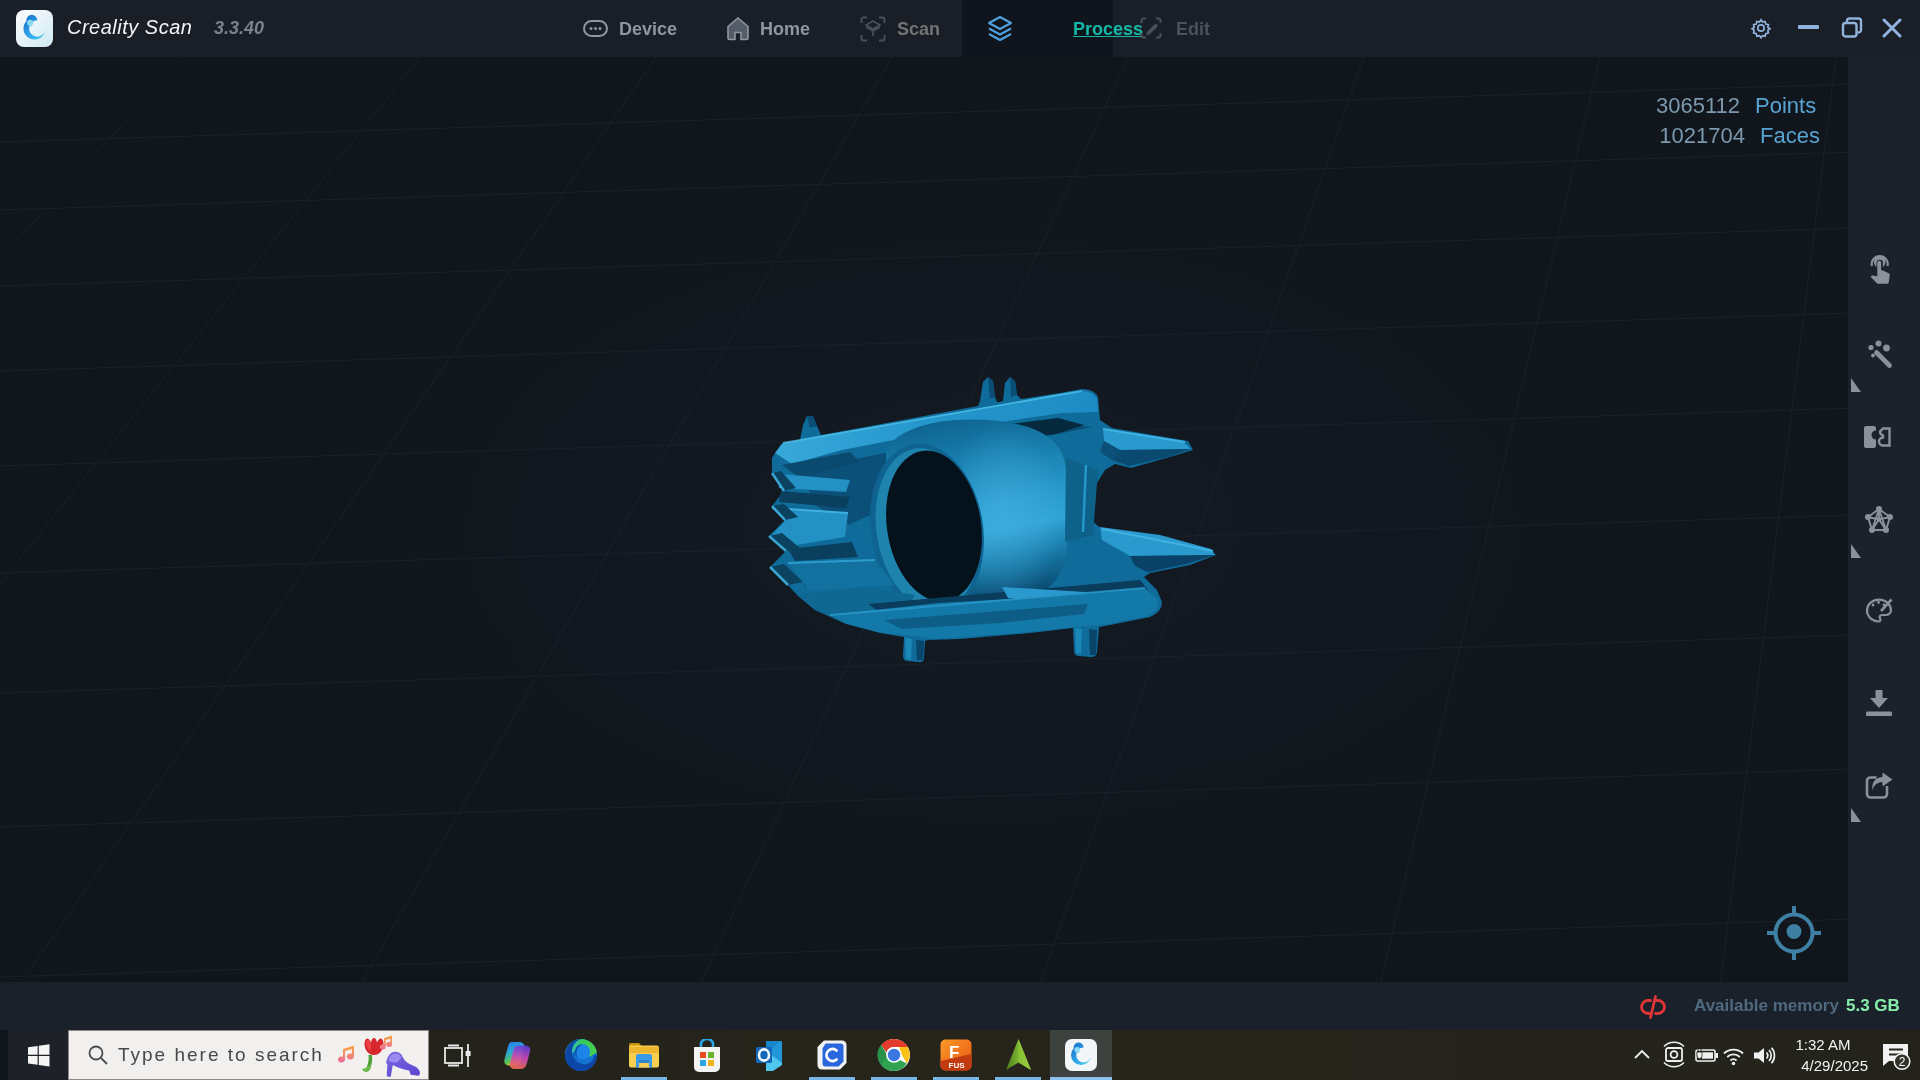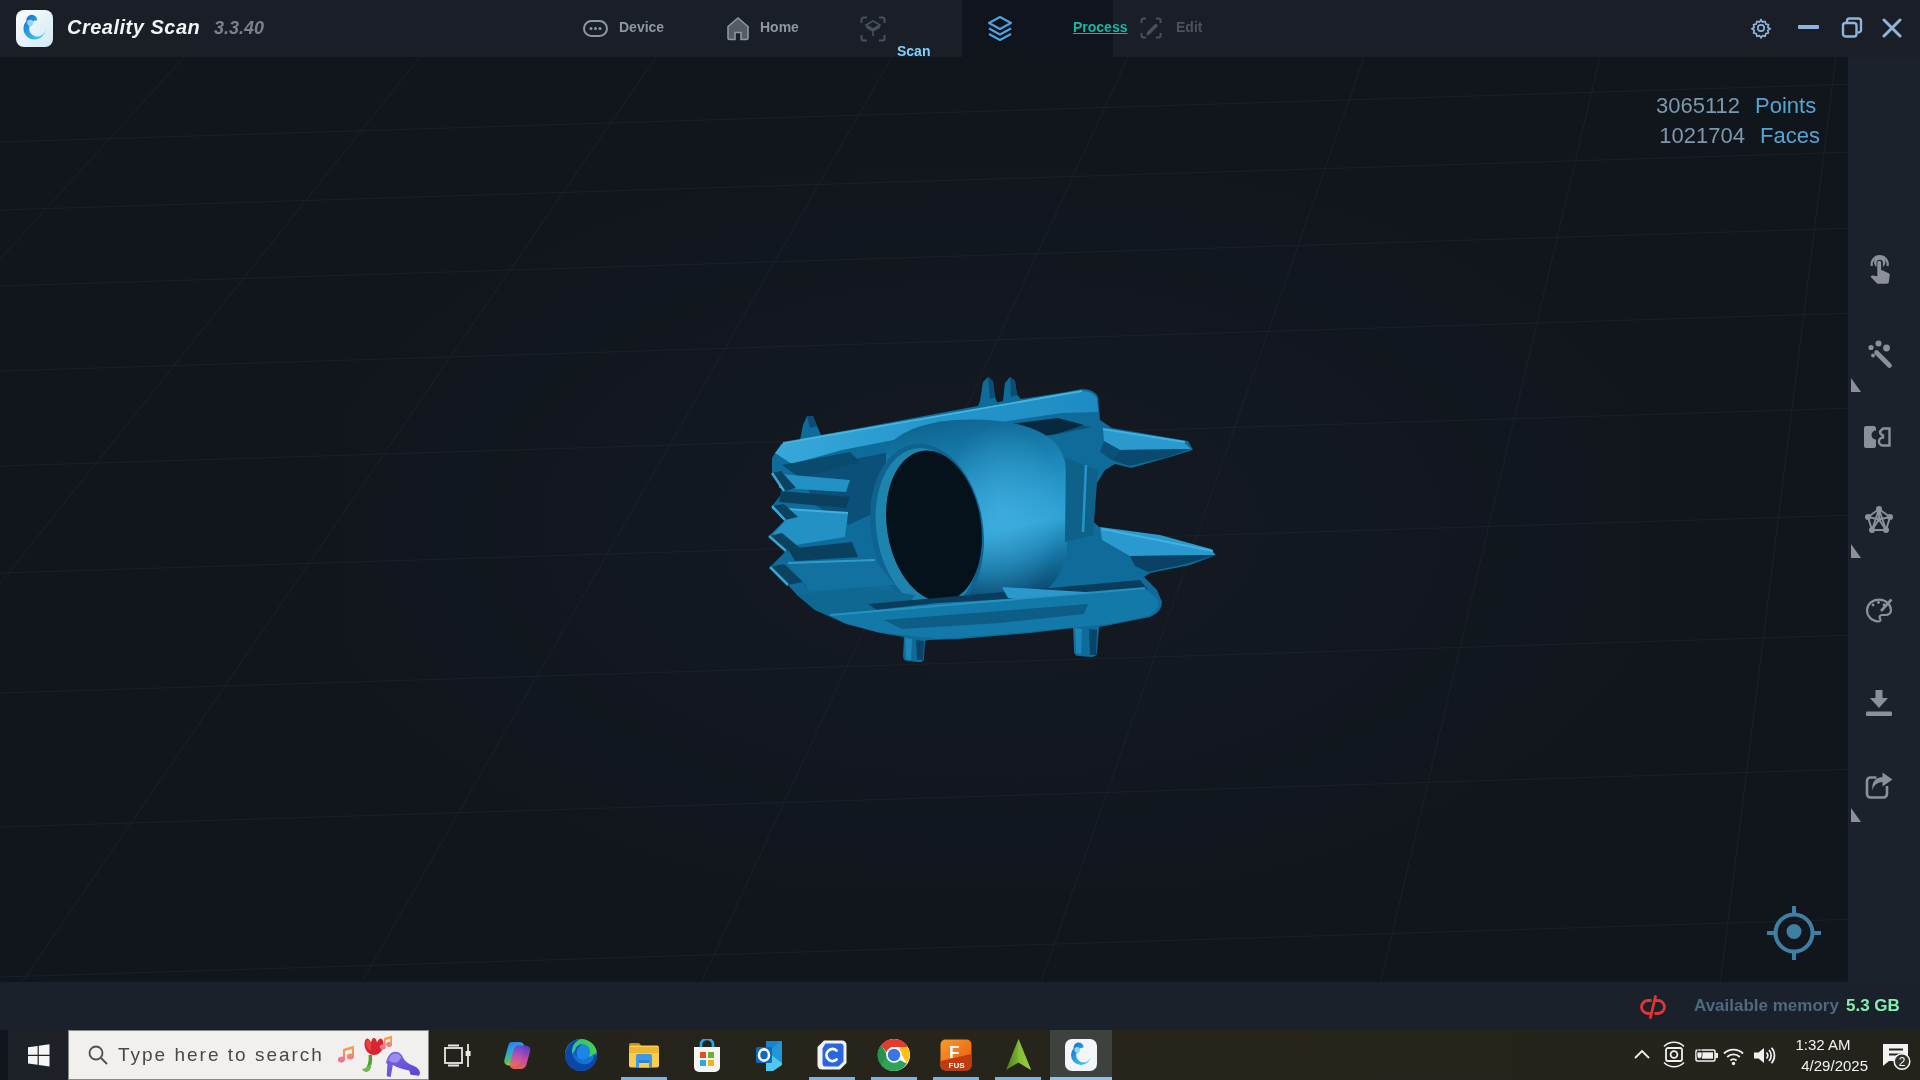--- a/index.html
+++ b/index.html
@@ -3,21 +3,21 @@
 <meta charset="utf-8">
 <style>
   html,body{margin:0;padding:0;width:1920px;height:1080px;overflow:hidden;
     background:#11161d;font-family:"Liberation Sans",sans-serif;}
   .abs{position:absolute;}
   #titlebar{left:0;top:0;width:1920px;height:57px;background:#191e27;}
   #sidebar{left:1848px;top:57px;width:72px;height:925px;background:#1c222c;}
   #statusbar{left:0;top:982px;width:1920px;height:48px;background:#1b212b;}
   #taskbar{left:8px;top:1030px;width:1920px;height:50px;
     background:linear-gradient(90deg,#1d2129 0%,#24231b 22%,#27251b 55%,#23231c 100%);}
-  .navtxt{font-size:14px;font-weight:bold;color:#8e96a2;}
+  .navtxt{font-size:18px;font-weight:bold;color:#8e96a2;}
 </style>
 </head>
 <body>
 
 <svg id="vp" class="abs" style="left:0;top:57px" width="1920" height="925" viewBox="0 57 1920 925">
   <defs>
     <radialGradient id="vgn" cx="0.5" cy="0.5" r="0.55">
       <stop offset="0" stop-color="#141a23"></stop>
         <stop offset="1" stop-color="#11161d"></stop>
     </radialGradient>
@@ -187,21 +187,21 @@
       <linearGradient id="logosw" x1="0" y1="0" x2="1" y2="1">
         <stop offset="0" stop-color="#1668c8"></stop>
           <stop offset="0.55" stop-color="#2fa7e8"></stop>
           <stop offset="1" stop-color="#45d6f2"></stop>
       </linearGradient>
     </defs>
     <rect x="0" y="0" width="37" height="37" rx="8" fill="url(#logobg)"></rect>
     <path d="M18.5 7.5 a11 11 0 1 0 11 11 a8.2 8.2 0 1 1 -8.2 -8.2 a5.5 5.5 0 1 0 -5.5 5.5 z" fill="url(#logosw)"></path>
     <circle cx="14.2" cy="12.8" r="3.1" fill="#8adcf5"></circle>
   </svg>
-  <div class="abs" style="left:67px;top:16px;font-size:20px;font-weight:bold;font-style:italic;color:#f2f4f6;letter-spacing:0.5px;">Creality Scan</div>
+  <div class="abs" style="left:67px;top:16px;font-size:20px;font-weight:normal;font-style:italic;color:#f2f4f6;letter-spacing:0.5px;">Creality Scan</div>
   <div class="abs" style="left:214px;top:18px;font-size:18px;font-weight:bold;font-style:italic;color:#79818d;">3.3.40</div>
 
   <svg class="abs" style="left:583px;top:18px" width="26" height="22">
     <rect x="1" y="3" width="23" height="15" rx="7.5" fill="none" stroke="#8e96a2" stroke-width="2"></rect>
     <circle cx="8" cy="10.5" r="1.5" fill="#8e96a2"></circle>
       <circle cx="12.5" cy="10.5" r="1.5" fill="#8e96a2"></circle>
       <circle cx="17" cy="10.5" r="1.5" fill="#8e96a2"></circle>
   </svg>
   <div class="abs navtxt" style="left:619px;top:19px;">Device</div>
 
@@ -212,21 +212,21 @@
 
   <svg class="abs" style="left:860px;top:16px" width="26" height="26">
     <g stroke="#49505b" stroke-width="2" fill="none">
       <path d="M1.5 7 V3.5 A2 2 0 0 1 3.5 1.5 H7"></path>
       <path d="M19 1.5 h3.5 a2 2 0 0 1 2 2 V7"></path>
       <path d="M24.5 19 v3.5 a2 2 0 0 1 -2 2 H19"></path>
       <path d="M7 24.5 H3.5 a2 2 0 0 1 -2 -2 V19"></path>
     </g>
     <path d="M13 5 L20 9 L13 13 L6 9 Z M6 11 l7 4 l7 -4 M13 15 v5" stroke="#49505b" stroke-width="1.6" fill="none"></path>
   </svg>
-  <div class="abs navtxt" style="left:897px;top:19px;color:#7dd3fc;margin-top:24px;">Scan</div>
+  <div class="abs navtxt" style="left:897px;top:19px;color:#737373;">Scan</div>
 
   <svg class="abs" style="left:987px;top:15px" width="26" height="27">
     <g fill="none" stroke="#4fa3e0" stroke-width="2" stroke-linejoin="round">
       <path d="M13 2 L24 8 L13 14 L2 8 Z"></path>
       <path d="M2 13.5 L13 19.5 L24 13.5"></path>
       <path d="M2 19 L13 25 L24 19"></path>
     </g>
   </svg>
   <div class="abs navtxt" style="left:1073px;top:19px;color:#14b8a6;text-decoration:underline;">Process</div>
 

